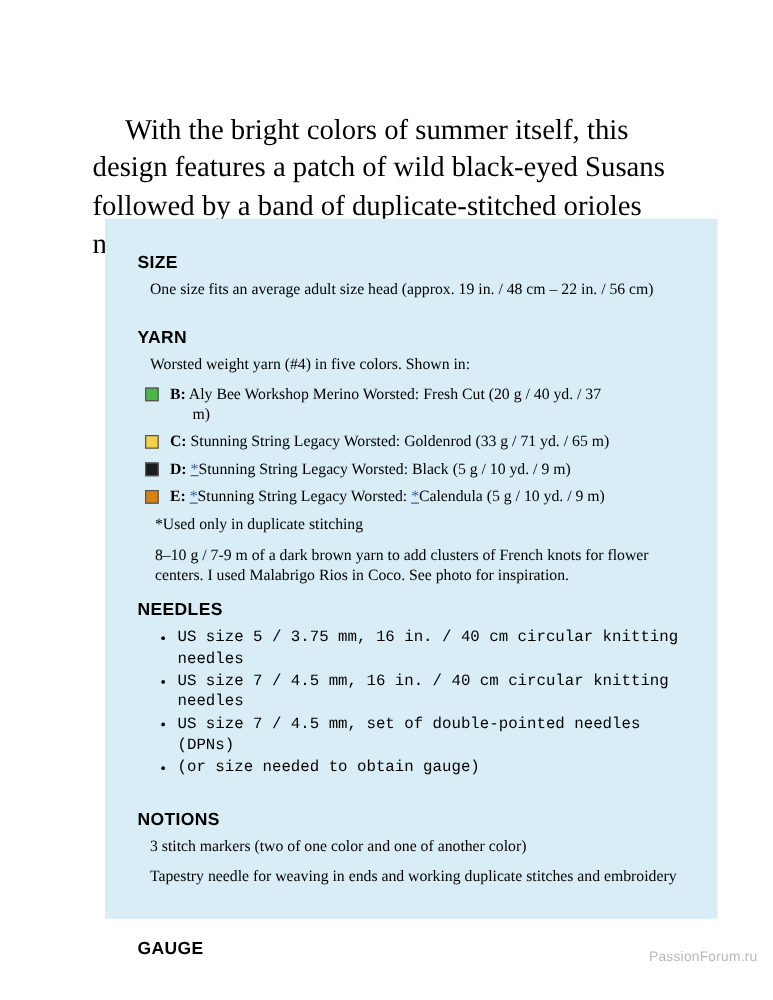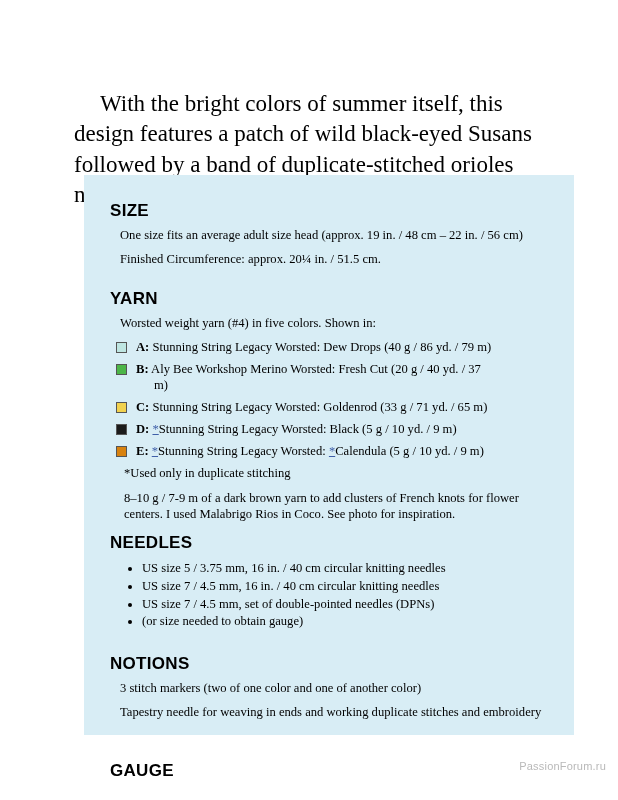--- a/index.html
+++ b/index.html
@@ -45,21 +45,21 @@
     background: #d8edf5;
   }
 
   .panel-inner {
     padding: 14px 22px 0 26px;
   }
 
   h2.section {
     font-family: "Liberation Sans", sans-serif;
     font-weight: bold;
-    font-size: 17px;
+    font-size: 14px;
     letter-spacing: 0.3px;
     margin: 0 0 7px 0;
     color: #000;
   }
   .section.size     { margin-top: 12px; }
   .section.yarn     { margin-top: 21px; }
   .section.needles  { margin-top: 10px; }
   .section.notions  { margin-top: 24px; }
   .section.gauge    { margin-top: 40px; }
 
@@ -109,20 +109,21 @@
     font-size: 12.6px;
     line-height: 1.27;
     padding-left: 14px;
   }
 
   
   ul.bullets {
     margin: 0;
     padding: 0 0 0 32px;
     list-style: disc;
+    font-family: Liberation Mono, monospace;
   }
   ul.bullets li {
     font-size: 12.6px;
     line-height: 1.34;
     margin-bottom: 1px;
   }
 
   
   .watermark {
     position: absolute;
@@ -139,31 +140,25 @@
 
 <div class="page">
 
   <p class="intro">With the bright colors of summer itself, this design features a patch of wild black-eyed Susans followed by a band of duplicate-stitched orioles nestled between more flowers.</p>
 
   <div class="panel">
     <div class="panel-inner">
 
       <h2 class="section size">SIZE</h2>
       <p class="body">One size fits an average adult size head (approx. 19 in. / 48 cm – 22 in. / 56 cm)</p>
-      <p class="body">Finished Circumference: approx. 20¼ in. / 51.5 cm.</p>
 
       <h2 class="section yarn">YARN</h2>
       <p class="body">Worsted weight yarn (#4) in five colors. Shown in:</p>
 
       <ul class="yarnlist">
-        <li>
-          <span class="swatch" style="background:#bfe6e2"></span>
-          <span class="lbl">A:</span>
-          <span>Stunning String Legacy Worsted: Dew Drops (40 g / 86 yd. / 79 m)</span>
-        </li>
         <li>
           <span class="swatch" style="background:#4cb648"></span>
           <span class="lbl">B:</span>
           <span>Aly Bee Workshop Merino Worsted: Fresh Cut (20 g / 40 yd. / 37</span>
           <span class="cont">m)</span>
         </li>
         <li>
           <span class="swatch" style="background:#f2d24f"></span>
           <span class="lbl">C:</span>
           <span>Stunning String Legacy Worsted: Goldenrod (33 g / 71 yd. / 65 m)</span>

